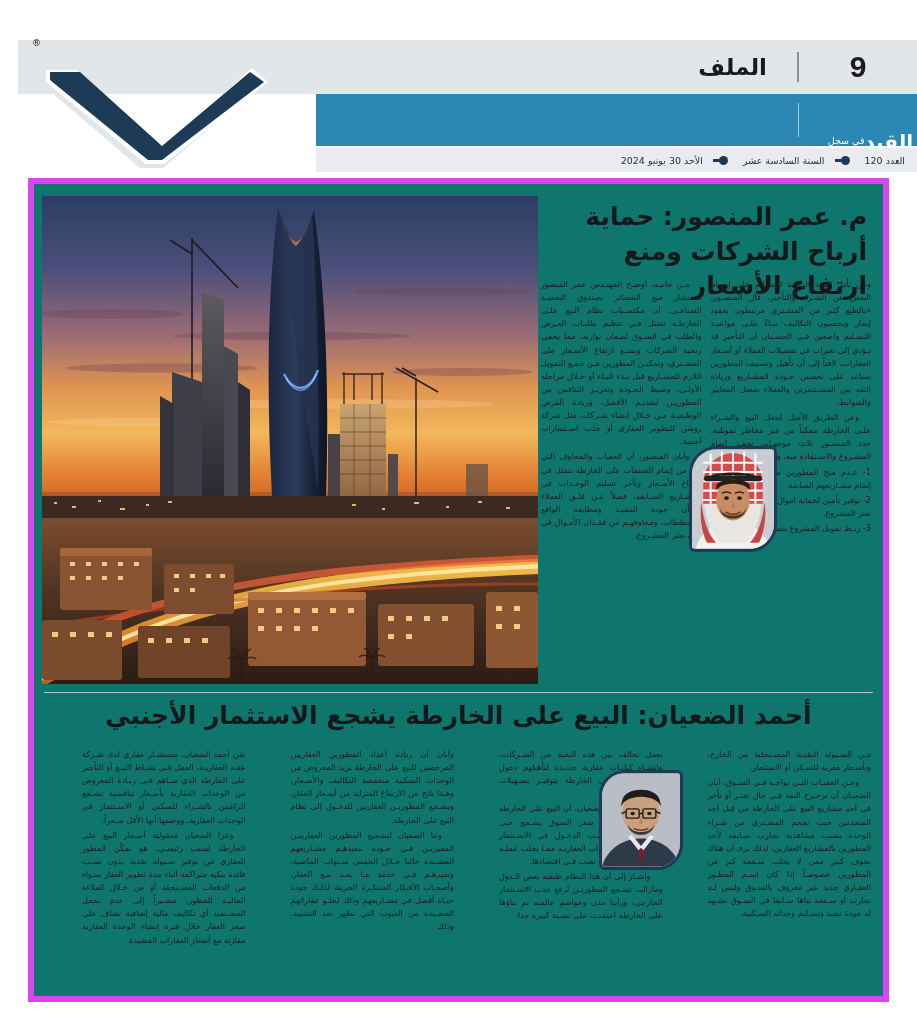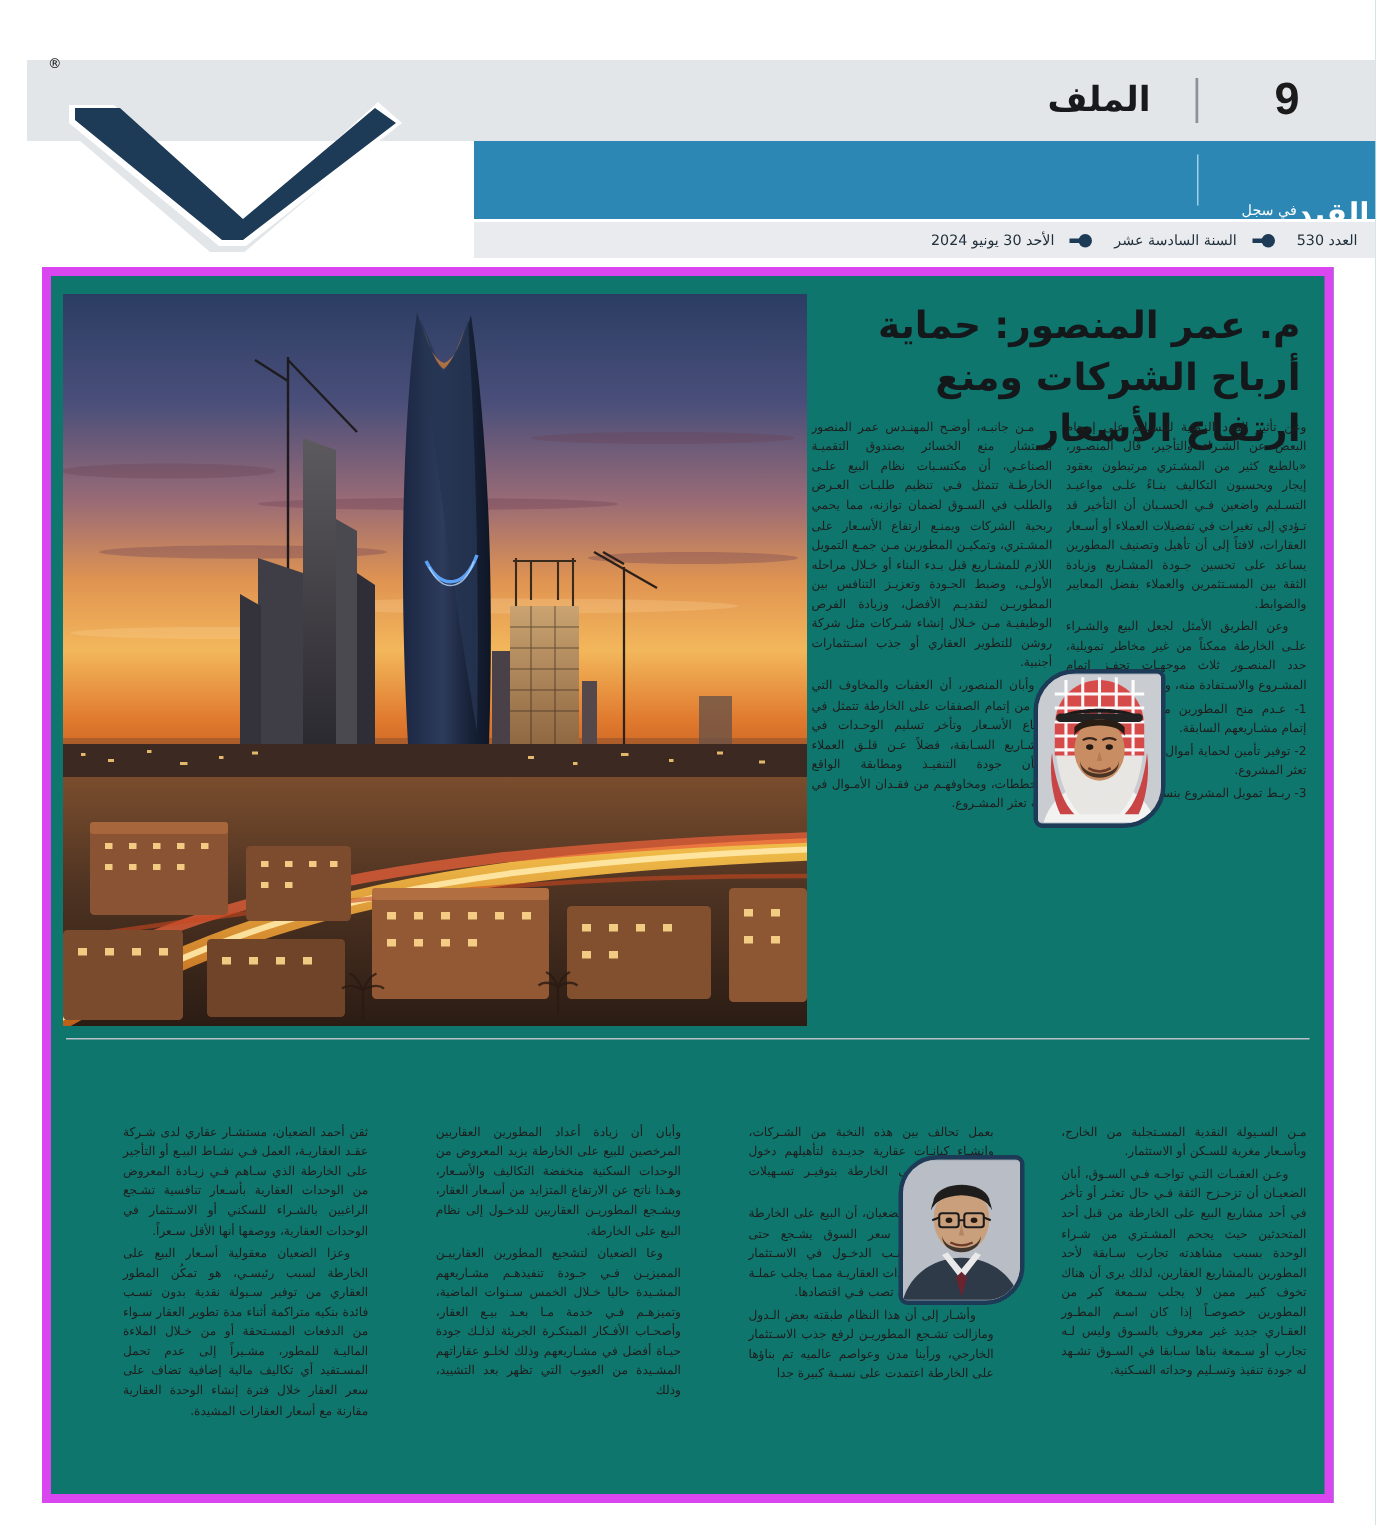--- a/index.html
+++ b/index.html
@@ -247,21 +247,21 @@
 
   <div class="quote-strip">
     <div class="qs-title">
       <div class="qs-title-main">القيد</div>
       <div class="qs-title-sub">في سجل المطورين</div>
     </div>
     <div class="qs-rule"></div>
   </div>
 
   <div class="dateline">
-    <span class="dl-item">العدد 530</span>
+    <span class="dl-item">العدد 120</span>
     <span class="dl-sep"></span>
     <span class="dl-item">السنة السادسة عشر</span>
     <span class="dl-sep"></span>
     <span class="dl-item">الأحد 30 يونيو 2024</span>
   </div>
 
   <div class="frame">
     <div class="divider-h"></div>
 
     <div class="art-top">
@@ -516,20 +516,21 @@
           <p class="noind">3- ربـط تمويل المشروع بنسبة الإنجاز.</p>
         </div>
         <div class="col">
           <p>مـن جانبـه، أوضـح المهنـدس عمر المنصور مستشار منع الخسائر بصندوق التقميـة الصناعـي، أن مكتسـبات نظام البيع علـى الخارطـة تتمثل فـي تنظيم طلبـات العـرض والطلب في السـوق لضمان توازنه، مما يحمي ربحية الشركات ويمنـع ارتفاع الأسـعار على المشـتري، وتمكيـن المطورين مـن جمـع التمويل اللازم للمشـاريع قبل بـدء البناء أو خـلال مراحله الأولـى، وضبط الجـودة وتعزيـز التنافس بين المطوريـن لتقديـم الأفضل، وزيادة الفرص الوظيفيـة مـن خـلال إنشاء شـركات مثل شركة روشن للتطوير العقاري أو جذب اسـتثمارات أجنبية.</p>
           <p>وأبان المنصور، أن العقبات والمخاوف التي تحد من إتمام الصفقات على الخارطة تتمثل في ارتفاع الأسـعار وتأخر تسليم الوحـدات في المشـاريع السـابقة، فضلاً عـن قلـق العملاء بشـأن جودة التنفيـذ ومطابقة الواقع للمخططات، ومخاوفهـم من فقـدان الأمـوال في حالة تعثر المشـروع.</p>
         </div>
       </div>
     </div>
 
     <div class="art-bottom">
+      <div class="headline2">أحمد الضعيان: البيع على الخارطة يشجع الاستثمار الأجنبي</div>
 
       <div class="portrait2">
         <svg class="pf" viewBox="0 0 84 100">
           <rect width="84" height="100" fill="#b9bec6"></rect>
           <path d="M0 100 C 6 80, 24 70, 42 70 C 60 70, 78 80, 84 100 Z" fill="#2f3a48"></path>
           <path d="M28 68 L 42 86 L 56 68 L 52 66 L 42 78 L 32 66 Z" fill="#e9e9ea"></path>
           <path d="M38 84 L 42 98 L 46 84 L 42 80 Z" fill="#6b2330"></path>
           <ellipse cx="42" cy="42" rx="20" ry="24" fill="#caa07c"></ellipse>
           <path d="M22 34 C 24 18, 60 18, 62 34 L 62 28 C 58 14, 26 14, 22 28 Z" fill="#23211f"></path>
           <path d="M20 36 q 2 -16 22 -18 q 20 2 22 18 q -4 -10 -22 -11 q -18 1 -22 11 Z" fill="#1f1d1b"></path>

